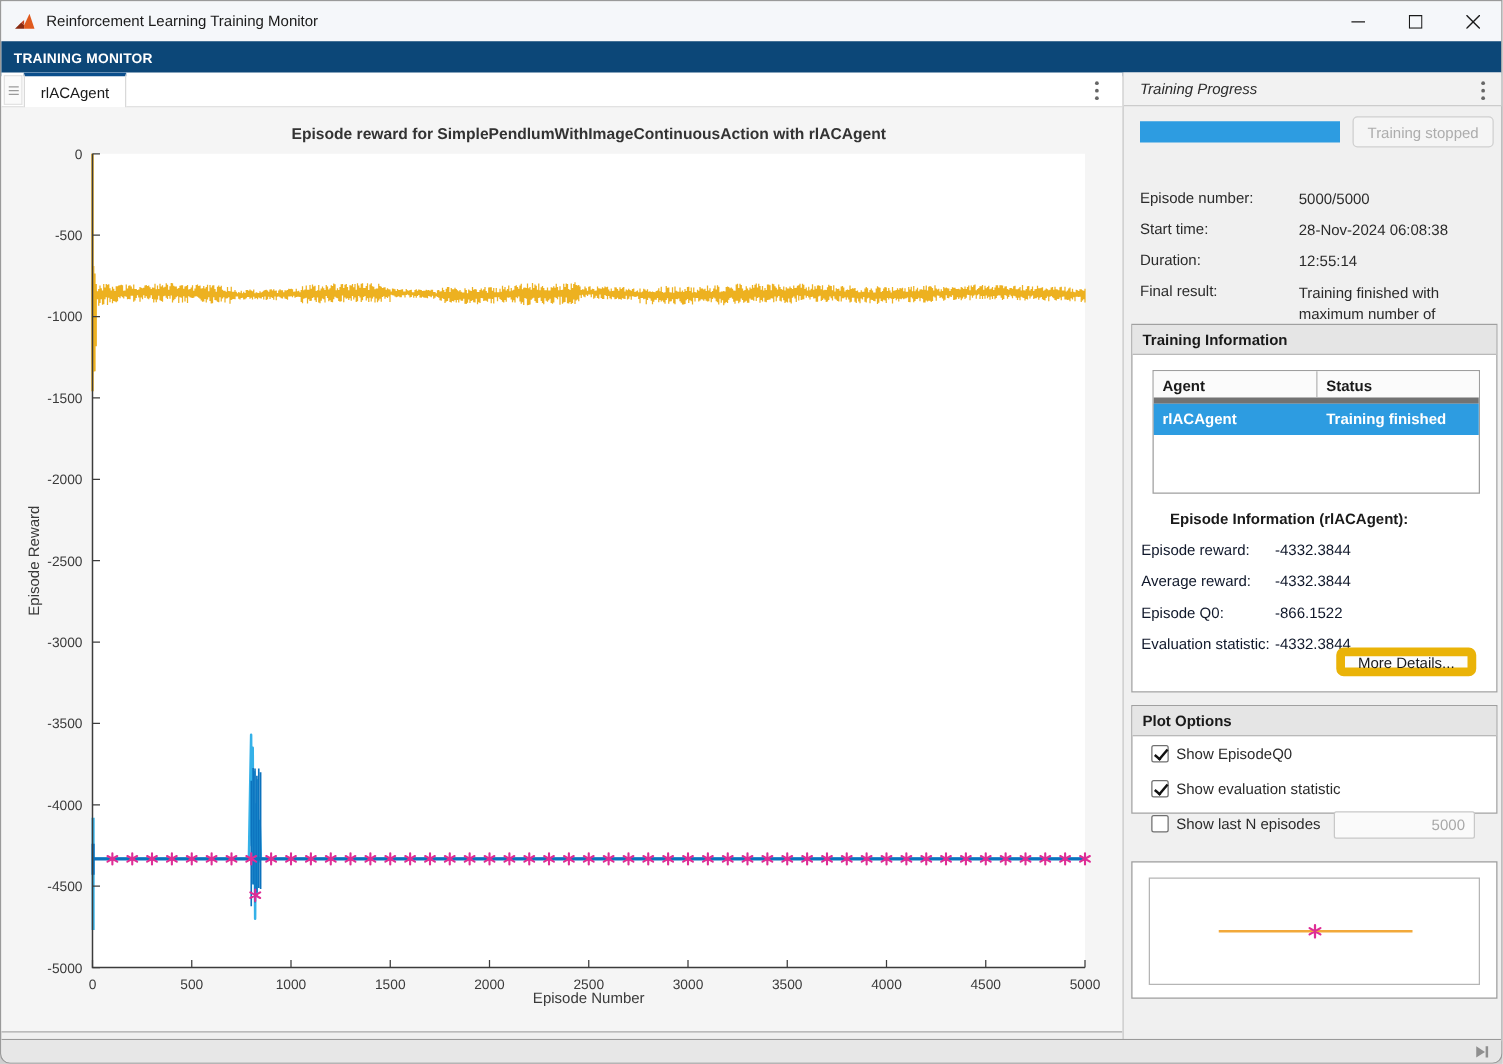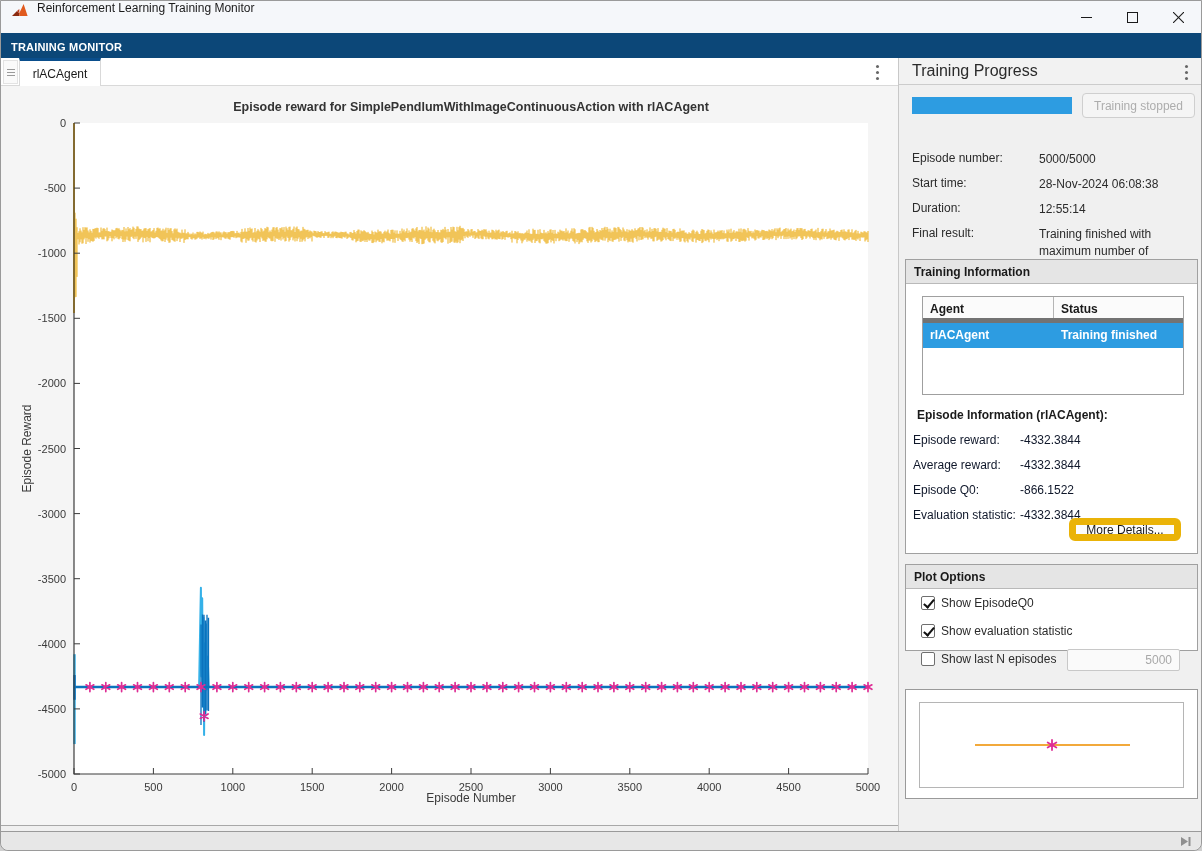--- a/index.html
+++ b/index.html
@@ -2,21 +2,21 @@
 <html style="--accent: #2D9CE1; --toolstrip: #0C4778; --navy-tab: #0A4E8C;"><head>
 <meta charset="utf-8">
 <style>
   * { box-sizing: border-box; margin: 0; padding: 0; }
   html,body { width:1202px; height:851px; font-family:"Liberation Sans", sans-serif; background:#cfcfcf; }
   #window {
     position:relative; width:1202px; height:851px; background:#f0f0f0;
     border:1px solid #9a9a9a; border-radius:0 0 8px 8px; overflow:hidden;
   }
   
-  #titlebar { position:absolute; left:0; top:0; width:100%; height:32px; background:#f5f7fa; display:flex; align-items:flex-start; }
+  #titlebar { position:absolute; left:0; top:0; width:100%; height:32px; background:#f5f7fa; display:flex; align-items:center; }
   #titlebar .app-icon { margin-left:10px; width:18px; height:18px; }
   #titlebar .title { margin-left:8px; font-size:12px; color:#1a1a1a; }
   .win-controls { position:absolute; right:0; top:0; height:32px; display:flex; }
   .win-btn { width:46px; height:32px; display:flex; align-items:center; justify-content:center; cursor:default; }
   
   #toolstrip { position:absolute; left:0; top:32px; width:100%; height:28px; background:var(--toolstrip,#0C4778); display:flex; align-items:center; }
   #toolstrip span { color:#fff; font-size:11px; font-weight:bold; letter-spacing:.2px; margin-left:10px; }
   
   #tabbar { position:absolute; left:0; top:57px; width:897px; height:28px; background:#fff; border-bottom:1px solid #d9d9d9; }
   .grip-cell { position:absolute; left:2px; top:2px; width:15px; height:24px; border:1px solid #e3e3e3; background:#fafafa; display:flex; flex-direction:column; gap:2px; align-items:center; justify-content:center; }
@@ -24,42 +24,42 @@
   .tab-active { position:absolute; left:18px; top:0; width:82px; height:28px; background:#fff; border-left:1px solid #d9d9d9; border-right:1px solid #d9d9d9; border-top:3px solid var(--navy-tab,#0A4E8C); display:flex; align-items:center; justify-content:center; font-size:12px; color:#1a1a1a; }
   .kebab { display:flex; flex-direction:column; gap:3px; align-items:center; justify-content:center; width:14px; height:20px; }
   .kebab i { width:3px; height:3px; border-radius:50%; background:#666; }
   #tab-kebab { position:absolute; right:14px; top:4px; }
   
   #chart-doc { position:absolute; left:0; top:85px; width:897px; height:740px; background:#f5f5f5; border-bottom:1px solid #a8a8a8; }
   #chart-svg { position:absolute; left:8px; top:0; }
   
   #right-panel { position:absolute; left:897px; top:57px; width:305px; height:775px; background:#f0f0f0; border-left:1px solid #c8c8c8; }
   #tp-header { position:absolute; left:0; top:0; width:100%; height:27px; background:#f2f2f2; border-bottom:1px solid #cccccc; display:flex; align-items:center; }
-  #tp-header span { font-size:16px; color:#2b2b2b; margin-left:13px; }
+  #tp-header span { font-size:12px; color:#2b2b2b; margin-left:13px;font-style:italic; }
   #tp-kebab { position:absolute; right:10px; top:4px; }
   .progress-track { position:absolute; left:13px; top:39px; width:160px; height:17px; background:#dfe3e6; }
   .progress-fill { height:100%; background:var(--accent,#2D9CE1); }
   #stop-btn { position:absolute; left:183px; top:35px; width:113px; height:25px; border:1px solid #cfcfcf; border-radius:4px; background:#f5f5f5; color:#adadad; font-size:12px; display:flex; align-items:center; justify-content:center; }
   .prow { position:absolute; left:13px; width:285px; font-size:12px; color:#2b2b2b; display:flex; }
   .prow .lbl { width:127px; flex:none; }
   .prow .val { width:155px; line-height:1.45; }
   
   .panel { position:absolute; left:6px; width:293px; background:#fff; border:1px solid #a0a0a0; }
   .panel-h { height:24px; background:#e5e5e5; border-bottom:1px solid #b9b9b9; display:flex; align-items:center; }
   .panel-h span { font-size:12px; font-weight:bold; color:#1a1a1a; margin-left:8px; }
   #ti-panel { top:201px; height:295px; }
   #agent-table { position:absolute; left:16px; top:36px; width:262px; border:1px solid #9f9f9f; background:#fff; }
   #agent-table .thead { display:flex; height:26px; background:#fbfbfb; border-bottom:5px solid #737373; }
   #agent-table .thead div { font-size:12px; font-weight:bold; color:#1a1a1a; padding:5px 7px; }
   #agent-table .thead div:first-child { width:131px; border-right:1px solid #b5b5b5; }
   #agent-table .trow { display:flex; height:25px; background:var(--accent,#2D9CE1); color:#fff; }
   #agent-table .trow div { font-size:12px; font-weight:bold; padding:5px 7px; }
   #agent-table .trow div:first-child { width:131px; }
   #agent-table .tempty { height:46px; }
-  .ep-title { position:absolute; left:11px; top:148px; font-size:12px; font-weight:bold; color:#1a1a1a; }
+  .ep-title { position:absolute; left:30px; top:148px; font-size:12px; font-weight:bold; color:#1a1a1a; }
   .ep-row { position:absolute; left:7px; width:260px; font-size:12px; color:#0f172a; display:flex; }
   .ep-row .lbl { width:107px; flex:none; }
   #more-btn { position:absolute; right:16px; bottom:12px; width:112px; height:23px; border:7px solid #eab308; border-radius:6px; background:#fcfcfc; color:#1a1a1a; font-size:12px; display:flex; align-items:center; justify-content:center; }
   #po-panel { top:506px; height:87px; }
   .opt-row { position:absolute; left:15px; display:flex; align-items:center;text-align:center; }
   .checkbox { position:relative; width:14px; height:14px; border:1px solid #6f6f6f; background:#fff; border-radius:2px; flex:none; }
   .checkbox.checked::after { content:''; position:absolute; left:4px; top:0px; width:4px; height:9px; border-right:2px solid #111; border-bottom:2px solid #111; transform:rotate(40deg); }
   .opt-row label { font-size:12px; color:#2b2b2b; margin-left:6px; }
   #lastn-input { position:absolute; right:17px; top:84px; width:113px; height:22px; border:1px solid #c8c8c8; border-radius:2px; background:#fafafa; color:#a8a8a8; font-size:12px; text-align:right; padding-right:7px; font-family:"Liberation Sans",sans-serif; }
   #legend-panel { top:631px; height:110px; border:1px solid #9a9a9a; background:#fff; }

